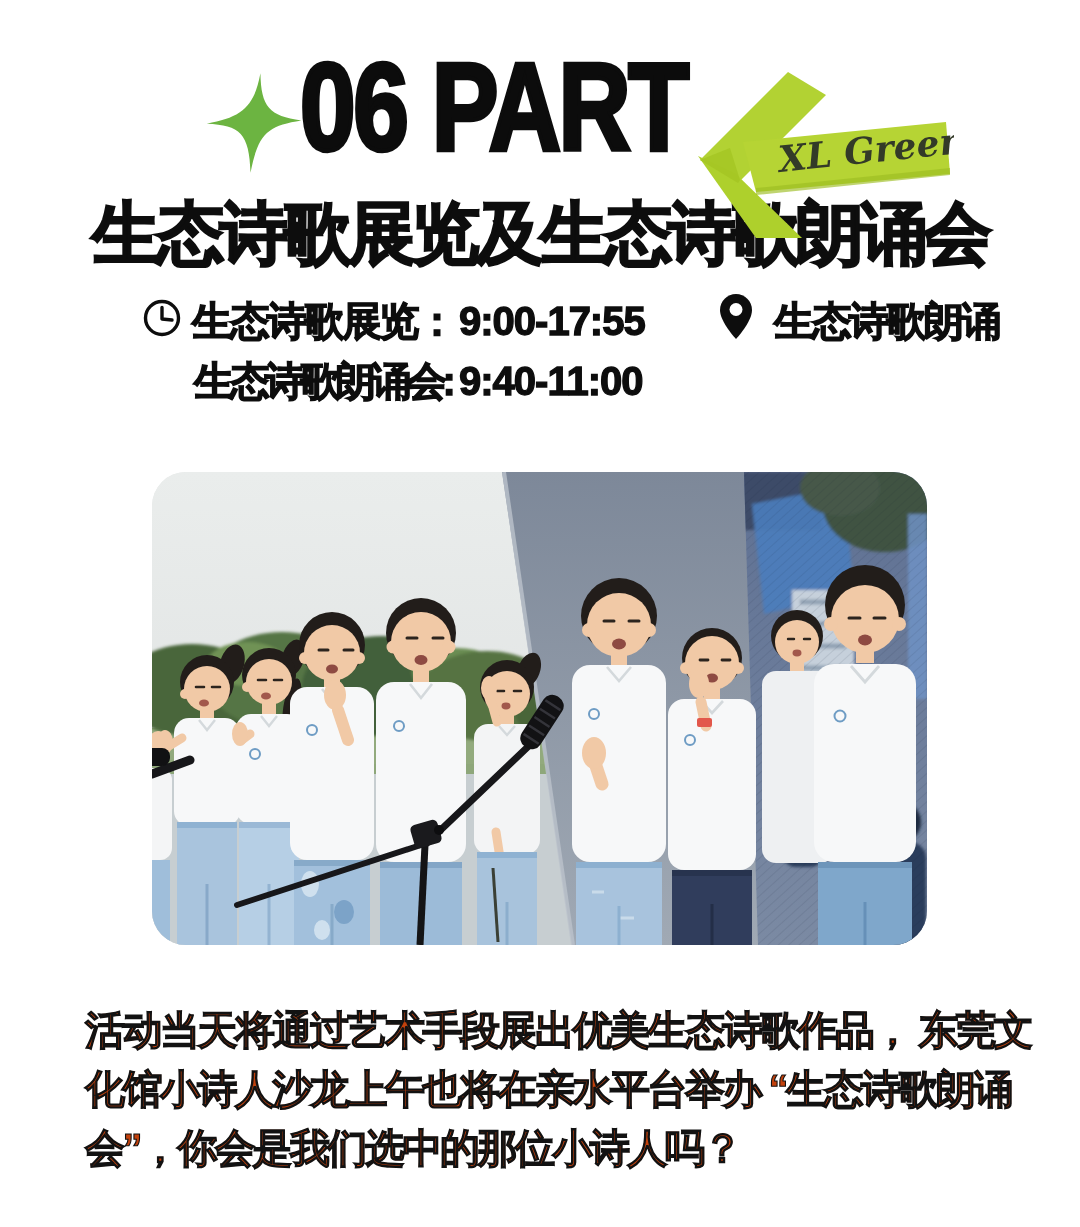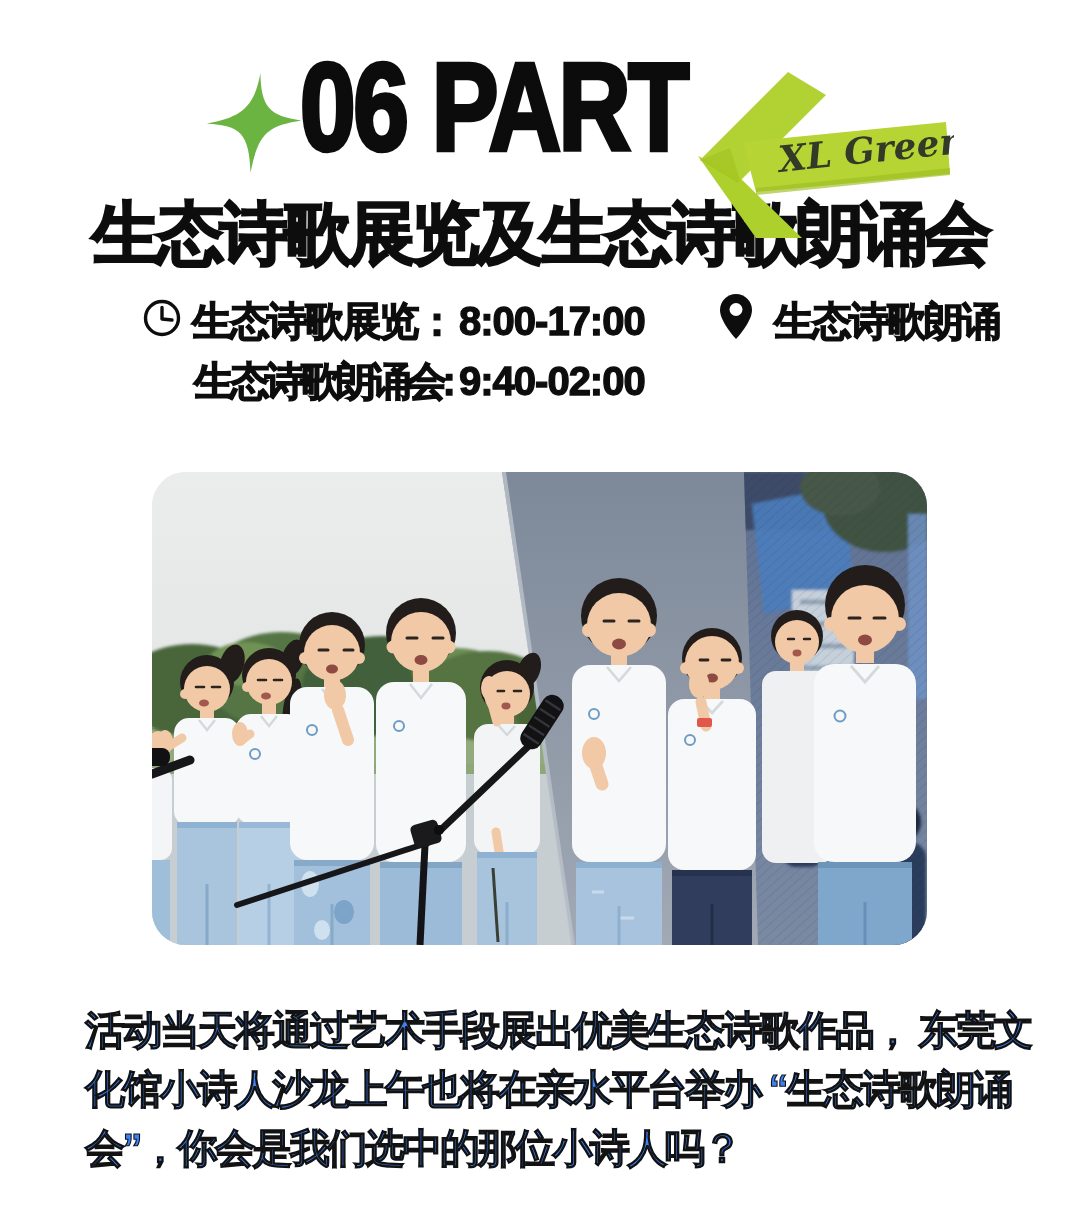--- a/index.html
+++ b/index.html
@@ -29,21 +29,21 @@
   .time2{left:459px;top:359px;letter-spacing:-1px;}
   .loc{left:774px;top:299px;}
   .photo{
     position:absolute;left:152px;top:472px;width:775px;height:473px;
     border-radius:34px;overflow:hidden;background:#e4e7e6;
   }
   .photo svg{display:block;width:775px;height:473px;}
   .bodytext{
     position:absolute;left:85px;top:1001px;width:975px;
     font-size:40px;font-weight:700;letter-spacing:-2.5px;line-height:59px;
-    -webkit-text-stroke:1.1px #121212;color:#3b82f6;
+    -webkit-text-stroke:1.1px #121212;color:#c2410c;
   }
   .bodyline{white-space:nowrap;}
 </style>
 </head>
 <body>
 
 <div class="page">
 
   <svg class="star" viewBox="0 0 100 106" aria-hidden="true">
     <path d="M53,2 C56,36 65,45 98,47 C64,55 55,63 50,104 C46,64 36,56 2,57 C38,48 49,36 53,2 Z" fill="#6cb441" transform="rotate(4 50 53)"></path>
@@ -61,23 +61,23 @@
   </svg>
 
   <h1 class="title">生态诗歌展览及生态诗歌朗诵会</h1>
 
   <svg class="clock" viewBox="0 0 40 40" aria-hidden="true">
     <circle cx="20" cy="20" r="16.5" fill="none" stroke="#0d0d0d" stroke-width="3.4"></circle>
     <path d="M20,21 L20,9.5 M20,21 L30,22" stroke="#0d0d0d" stroke-width="3.4" stroke-linecap="round" fill="none"></path>
   </svg>
 
   <div class="sched lab1">生态诗歌展览：</div>
-  <div class="sched time1">8:00-17:00</div>
+  <div class="sched time1">9:00-17:55</div>
   <div class="sched lab2">生态诗歌朗诵会:</div>
-  <div class="sched time2">9:40-02:00</div>
+  <div class="sched time2">9:40-11:00</div>
 
   <svg class="pin" viewBox="0 0 36 50" aria-hidden="true">
     <path d="M18,2 C9.2,2 2,9.2 2,18 C2,30 18,47 18,47 C18,47 34,30 34,18 C34,9.2 26.8,2 18,2 Z" fill="#0d0d0d"></path>
     <circle cx="18" cy="17.5" r="6.5" fill="#ffffff"></circle>
   </svg>
   <div class="sched loc">生态诗歌朗诵</div>
 
   <div class="photo">
     <svg viewBox="0 0 775 473" preserveAspectRatio="none" aria-hidden="true">
       <defs>

